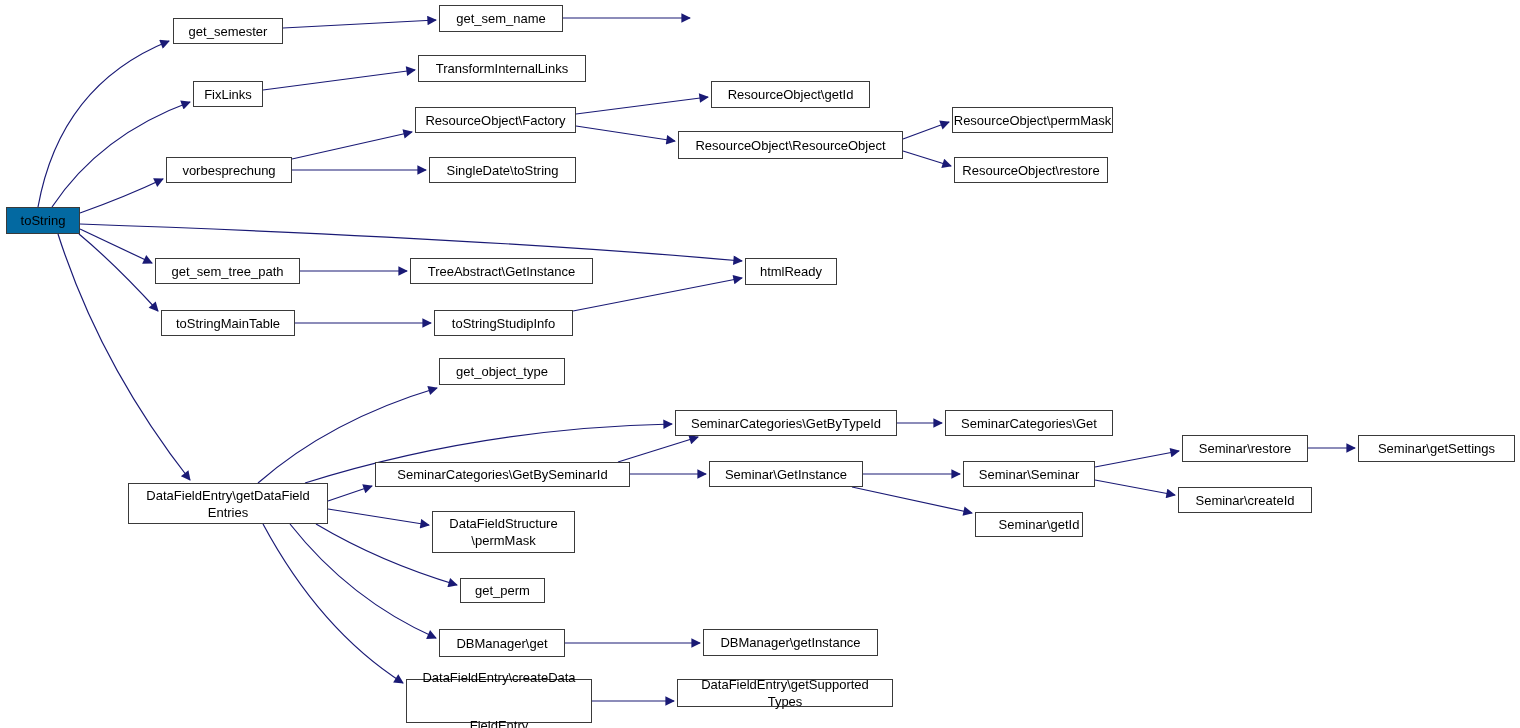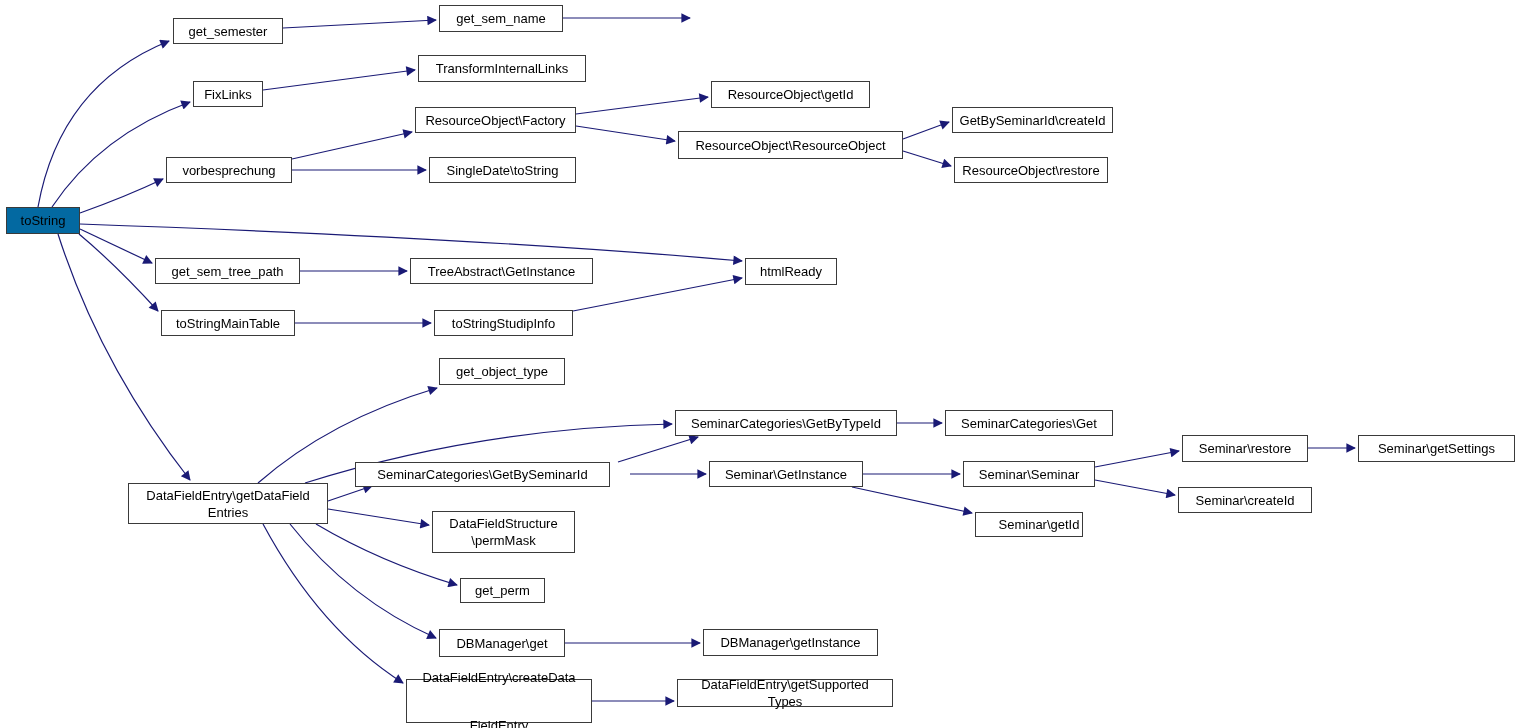--- a/index.html
+++ b/index.html
@@ -96,21 +96,21 @@
       <div class="node" style="left: 429px; top: 157px; width: 147px; height: 26px;">
         <span>SingleDate\toString</span>
       </div>
       <div class="node" style="left: 711px; top: 81px; width: 159px; height: 27px;">
         <span>ResourceObject\getId</span>
       </div>
       <div class="node" style="left: 678px; top: 131px; width: 225px; height: 28px;">
         <span>ResourceObject\ResourceObject</span>
       </div>
       <div class="node" style="left: 952px; top: 107px; width: 161px; height: 26px;">
-        <span>GetBySeminarId\createId</span>
+        <span>ResourceObject\permMask</span>
       </div>
       <div class="node" style="left: 954px; top: 157px; width: 154px; height: 26px;">
         <span>ResourceObject\restore</span>
       </div>
       <div class="node" style="left: 155px; top: 258px; width: 145px; height: 26px;">
         <span>get_sem_tree_path</span>
       </div>
       <div class="node" style="left: 410px; top: 258px; width: 183px; height: 26px;">
         <span>TreeAbstract\GetInstance</span>
       </div>
@@ -129,21 +129,21 @@
       <div class="node" style="left: 128px; top: 483px; width: 200px; height: 41px;">
         <span>DataFieldEntry\getDataField</span>
         <span>Entries</span>
       </div>
       <div class="node" style="left: 675px; top: 410px; width: 222px; height: 26px;">
         <span>SeminarCategories\GetByTypeId</span>
       </div>
       <div class="node" style="left: 945px; top: 410px; width: 168px; height: 26px;">
         <span>SeminarCategories\Get</span>
       </div>
-      <div class="node" style="left: 355px; top: 462px; width: 255px; height: 25px; text-align: right;">
+      <div class="node" style="left: 375px; top: 462px; width: 255px; height: 25px; text-align: right;">
         <span>SeminarCategories\GetBySeminarId</span>
       </div>
       <div class="node" style="left: 709px; top: 461px; width: 154px; height: 26px;">
         <span>Seminar\GetInstance</span>
       </div>
       <div class="node" style="left: 963px; top: 461px; width: 132px; height: 26px;">
         <span>Seminar\Seminar</span>
       </div>
       <div class="node" style="left: 975px; top: 512px; width: 108px; height: 25px; padding-left: 20px;">
         <span>Seminar\getId</span>

